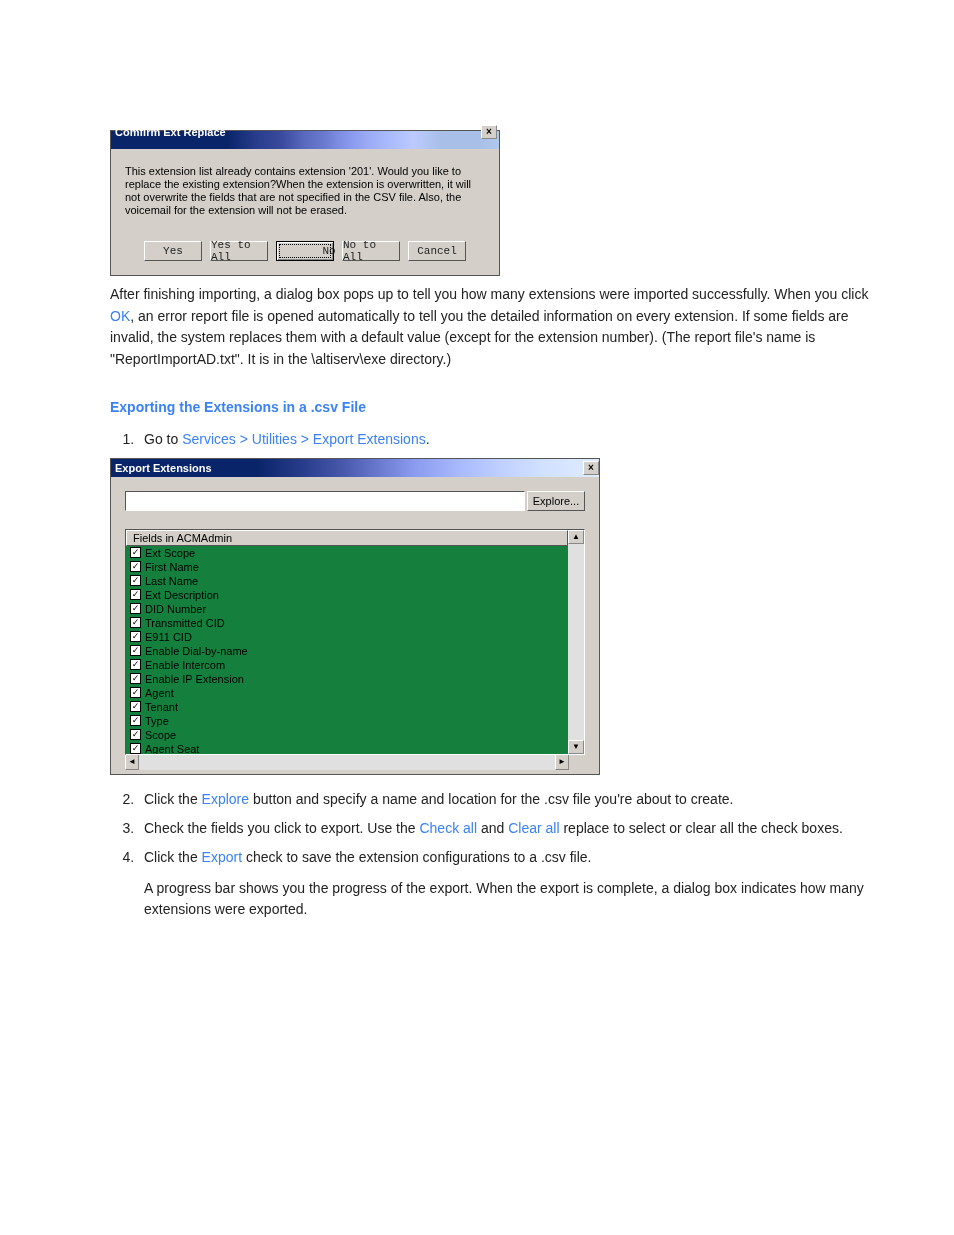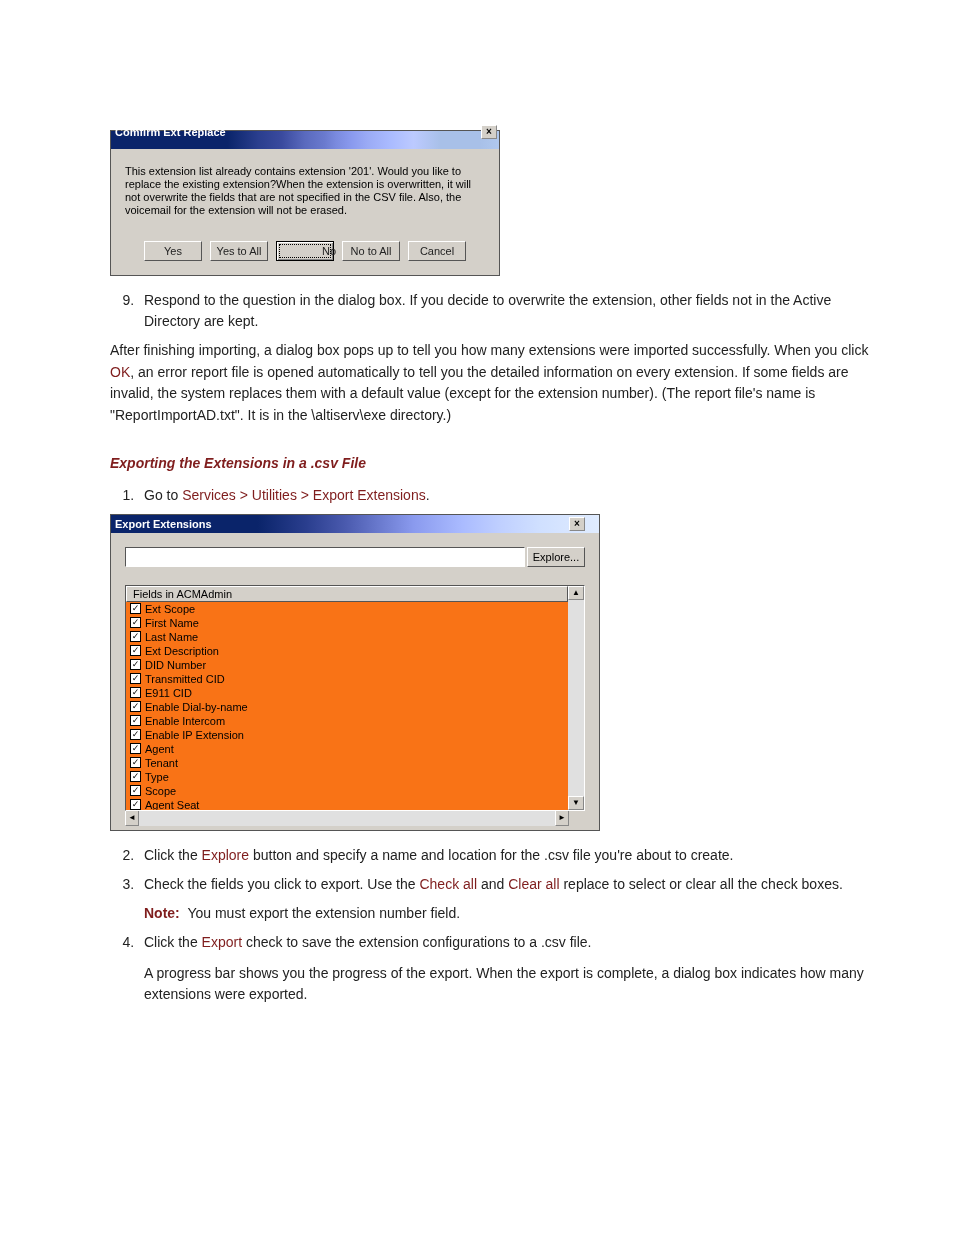--- a/index.html
+++ b/index.html
@@ -33,21 +33,21 @@
     padding: 0 2px 16px 4px;
   }
   .titlebar2 {
     display: flex;
     align-items: center;
     height: 18px;
     background: linear-gradient(90deg,
       #0a246a 0%, #0a246a 30%, #2a3e8e 40%, #4a5aae 48%,
       #6a7ace 55%, #8a9aee 62%, #aabbff 72%, #c0d0ff 80%,
       #d0e0ff 88%, #e0ecff 100%);
-    padding: 0 14px 0 4px;
+    padding: 0 0 0 4px;
   }
   .titlebar .title, .titlebar2 .title {
     flex: 1;
     color: #fff;
     font-family: Tahoma, Arial, sans-serif;
     font-size: 11px;
     font-weight: bold;
   }
   .closebtn {
     width: 16px; height: 14px;
@@ -72,21 +72,21 @@
     gap: 8px;
     justify-content: center;
     padding: 6px 0 14px 0;
   }
   .winbtn {
     width: 58px; height: 20px;
     background: #d4d0c9;
     border: 1px solid #555;
     border-top-color: #fff; border-left-color: #fff;
     border-right-color: #555; border-bottom-color: #555;
-    font-family: Liberation Sans, sans-serif;
+    font-family: Liberation Mono, monospace;
     font-size: 11px;
     cursor: pointer;
     display:flex;align-items:center;justify-content:center;
   }
   .winbtn.default {
     outline: 1px dotted #000;
     outline-offset: -4px;
     border: 1px solid #000;
     box-shadow: inset 1px 1px 0 #fff, inset -1px -1px 0 #888;
     padding-left: 48px;
@@ -130,21 +130,21 @@
     height:16px;
     padding:1px 6px;
     font-size:11px;
     display:flex;align-items:center;
   }
   .listwrap {
     display:flex;
     border:1px solid #888;
     border-top-color:#555; border-left-color:#555;
     border-right-color:#fff; border-bottom-color:#fff;
-    background:#f97316;
+    background:#15803d;
     height:226px;
     position:relative;
   }
   .listinner {
     flex:1;
     overflow:hidden;
     padding:0;
   }
   .vscroll {
     width:16px;
@@ -181,22 +181,22 @@
     border:1px solid #000;
     margin-right:4px;
     display:inline-flex;align-items:center;justify-content:center;
     font-size:9px;line-height:9px;
     background:#fff;
   }
   
   ol.doc { margin:14px 0 6px 0; padding:0 0 0 28px; }
   ol.doc > li { padding-left:6px; margin-bottom:8px; line-height:1.5; }
   p.doc { margin:8px 0; line-height:1.55; }
-  .lightref { color:#7f1d1d; }
-  .section-title { font-weight:bold; margin:28px 0 6px 0;font-style:italic; }
+  .lightref { color:#3b82f6; }
+  .section-title { font-weight:bold; margin:28px 0 6px 0; }
   .note-label { font-weight:bold; margin-right:4px; }
 </style>
 </head>
 <body>
 
 <div class="page">
 
   <div class="dlg1">
     <div class="titlebar">
       <span class="title">Comfirm Ext Replace</span>
@@ -205,23 +205,20 @@
     <div class="dlg1-body">This extension list already contains extension '201'. Would you like to replace the existing extension?When the extension is overwritten, it will not overwrite the fields that are not specified in the CSV file. Also, the voicemail for the extension will not be erased.</div>
     <div class="dlg1-buttons">
       <div class="winbtn">Yes</div>
       <div class="winbtn">Yes to All</div>
       <div class="winbtn default">No</div>
       <div class="winbtn">No to All</div>
       <div class="winbtn">Cancel</div>
     </div>
   </div>
 
-  <ol class="doc" start="9">
-    <li>Respond to the question in the dialog box. If you decide to overwrite the extension, other fields not in the Active Directory are kept.</li>
-  </ol>
 
   <p class="doc">
     <span>After finishing importing, a dialog box pops up to tell you how many extensions were imported successfully. When you click </span><span class="lightref">OK</span><span>, an error report file is opened automatically to tell you the detailed information on every extension. If some fields are invalid, the system replaces them with a default value (except for the extension number). (The report file's name is "ReportImportAD.txt". It is in the \altiserv\exe directory.)</span>
   </p>
 
   <div class="section-title lightref">Exporting the Extensions in a .csv File</div>
 
   <ol class="doc" start="1">
     <li>
       <span>Go to </span><span class="lightref">Services &gt; Utilities &gt; Export Extensions</span><span>.</span>
@@ -319,24 +316,20 @@
       </div>
     </div>
   </div>
 
   <ol class="doc" start="2">
     <li>
       <span>Click the </span><span class="lightref">Explore</span><span> button and specify a name and location for the .csv file you're about to create.</span>
     </li>
     <li>
       <span>Check the fields you click to export. Use the </span><span class="lightref">Check all</span><span> and </span><span class="lightref">Clear all</span><span> replace to select or clear all the check boxes.</span>
-      <div style="margin-top:8px;">
-        <span class="note-label lightref">Note:</span>
-        <span>You must export the extension number field.</span>
-      </div>
     </li>
     <li>
       <span>Click the </span><span class="lightref">Export</span><span> check to save the extension configurations to a .csv file.</span>
       <p class="doc" style="margin:10px 0 0 0;">A progress bar shows you the progress of the export. When the export is complete, a dialog box indicates how many extensions were exported.</p>
     </li>
   </ol>
 
 </div>
 
 </body></html>

